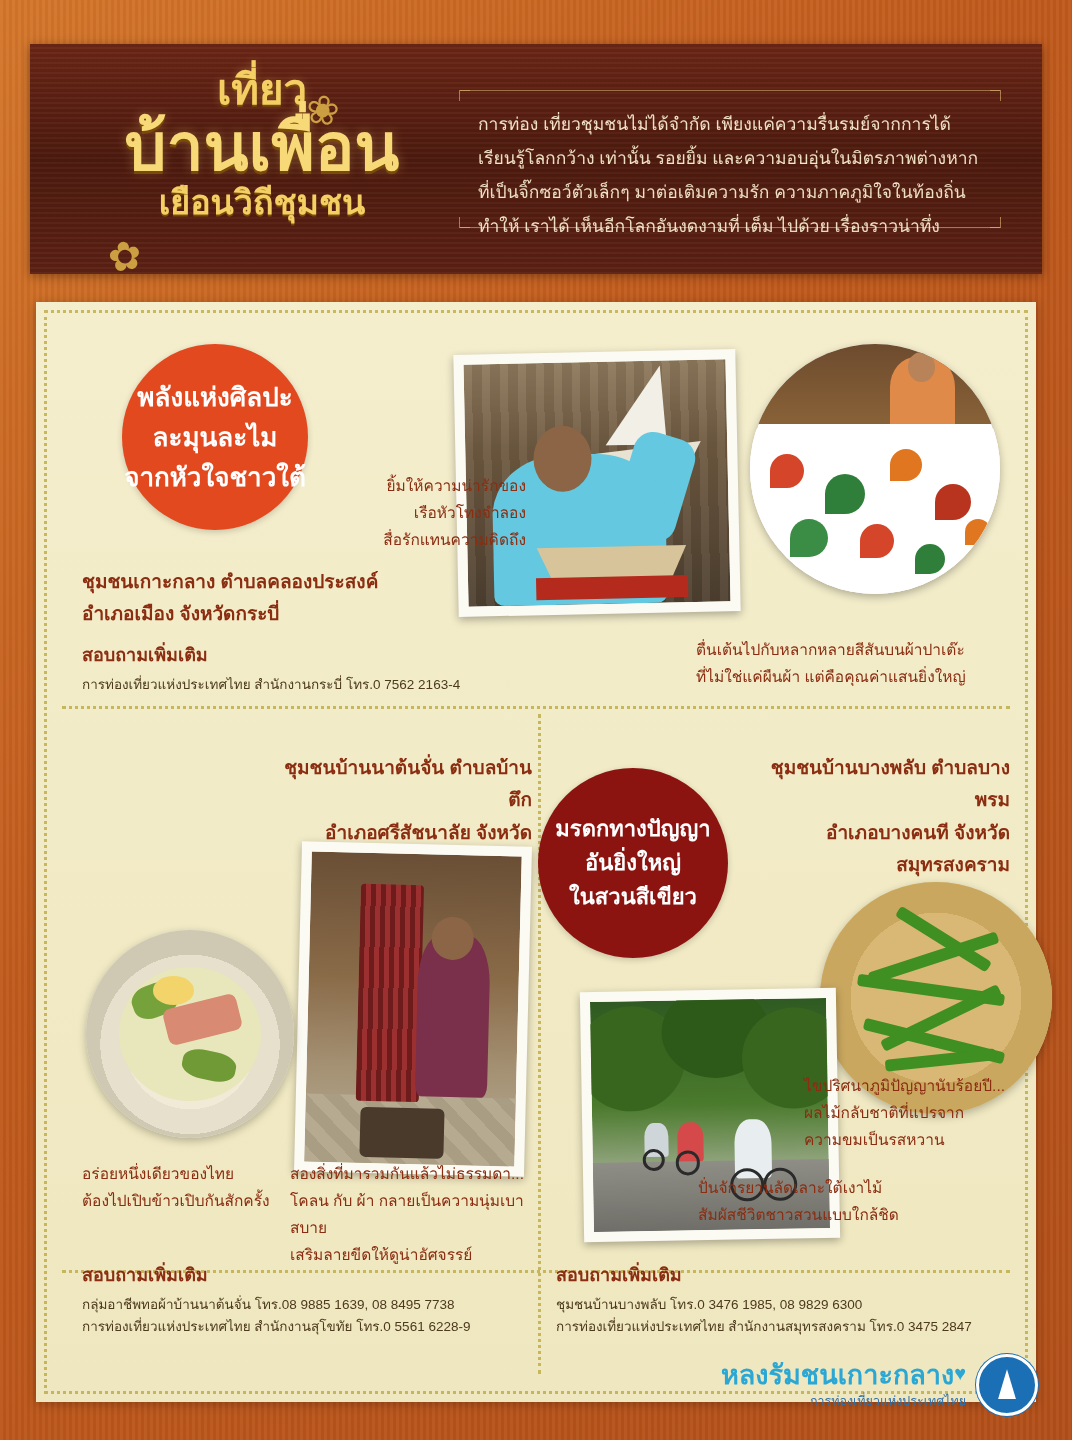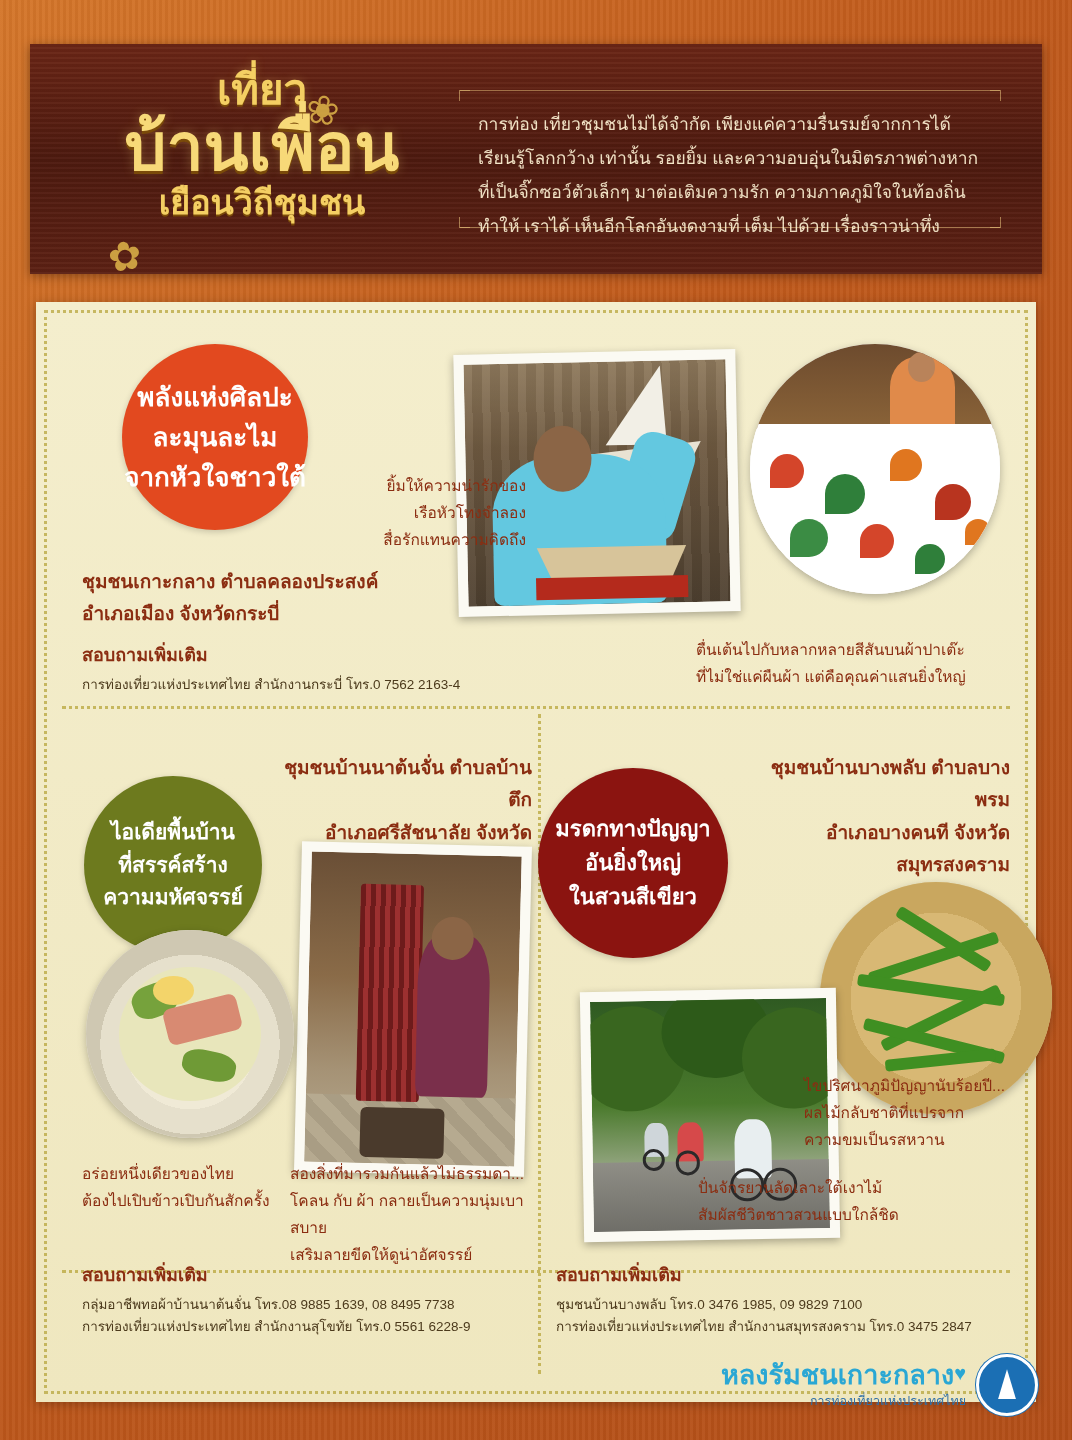--- a/index.html
+++ b/index.html
@@ -414,25 +414,20 @@
 ที่ไม่ใช่แค่ผืนผ้า แต่คือคุณค่าแสนยิ่งใหญ่</div>
 
     <div class="title-th" style="left:46px; top:264px; width:420px; white-space:pre-line;">ชุมชนเกาะกลาง ตำบลคลองประสงค์
 อำเภอเมือง จังหวัดกระบี่</div>
 
     <div class="contact" style="left:46px; top:338px; width:440px;">
       <div class="c-head">สอบถามเพิ่มเติม</div>
       <div class="c-line">การท่องเที่ยวแห่งประเทศไทย สำนักงานกระบี่ โทร.0 7562 2163-4</div>
     </div>
 
-    <div class="badge badge-2">
-      <span style="white-space:pre-line;">ไอเดียพื้นบ้าน
-ที่สรรค์สร้าง
-ความมหัศจรรย์</span>
-    </div>
 
     <div class="title-th" style="left:246px; top:450px; width:250px; text-align:right; white-space:pre-line;">ชุมชนบ้านนาต้นจั่น ตำบลบ้านตึก
 อำเภอศรีสัชนาลัย จังหวัดสุโขทัย</div>
 
     <div class="photo photo-weaver">
       <div class="inner">
         <div class="weaver-art">
           <div class="floor"></div>
           <div class="strands"></div>
           <div class="person"></div>
@@ -505,21 +500,21 @@
 
     <div class="cap" style="left:768px; top:770px; width:226px; white-space:pre-line;">ไขปริศนาภูมิปัญญานับร้อยปี...
 ผลไม้กลับชาติที่แปรจาก
 ความขมเป็นรสหวาน</div>
 
     <div class="cap" style="left:662px; top:872px; width:300px; white-space:pre-line;">ปั่นจักรยานลัดเลาะใต้เงาไม้
 สัมผัสชีวิตชาวสวนแบบใกล้ชิด</div>
 
     <div class="contact" style="left:520px; top:958px; width:470px;">
       <div class="c-head">สอบถามเพิ่มเติม</div>
-      <div class="c-line">ชุมชนบ้านบางพลับ โทร.0 3476 1985, 09 9829 7100</div>
+      <div class="c-line">ชุมชนบ้านบางพลับ โทร.0 3476 1985, 08 9829 6300</div>
       <div class="c-line">การท่องเที่ยวแห่งประเทศไทย สำนักงานสมุทรสงคราม โทร.0 3475 2847</div>
     </div>
   </div>
 
   <div class="footer">
     <div class="footer-text">
       <div class="footer-main">
         <span>หลงรัมชนเกาะกลาง</span><span class="heart">♥</span>
       </div>
       <div class="footer-sub">การท่องเที่ยวแห่งประเทศไทย</div>

